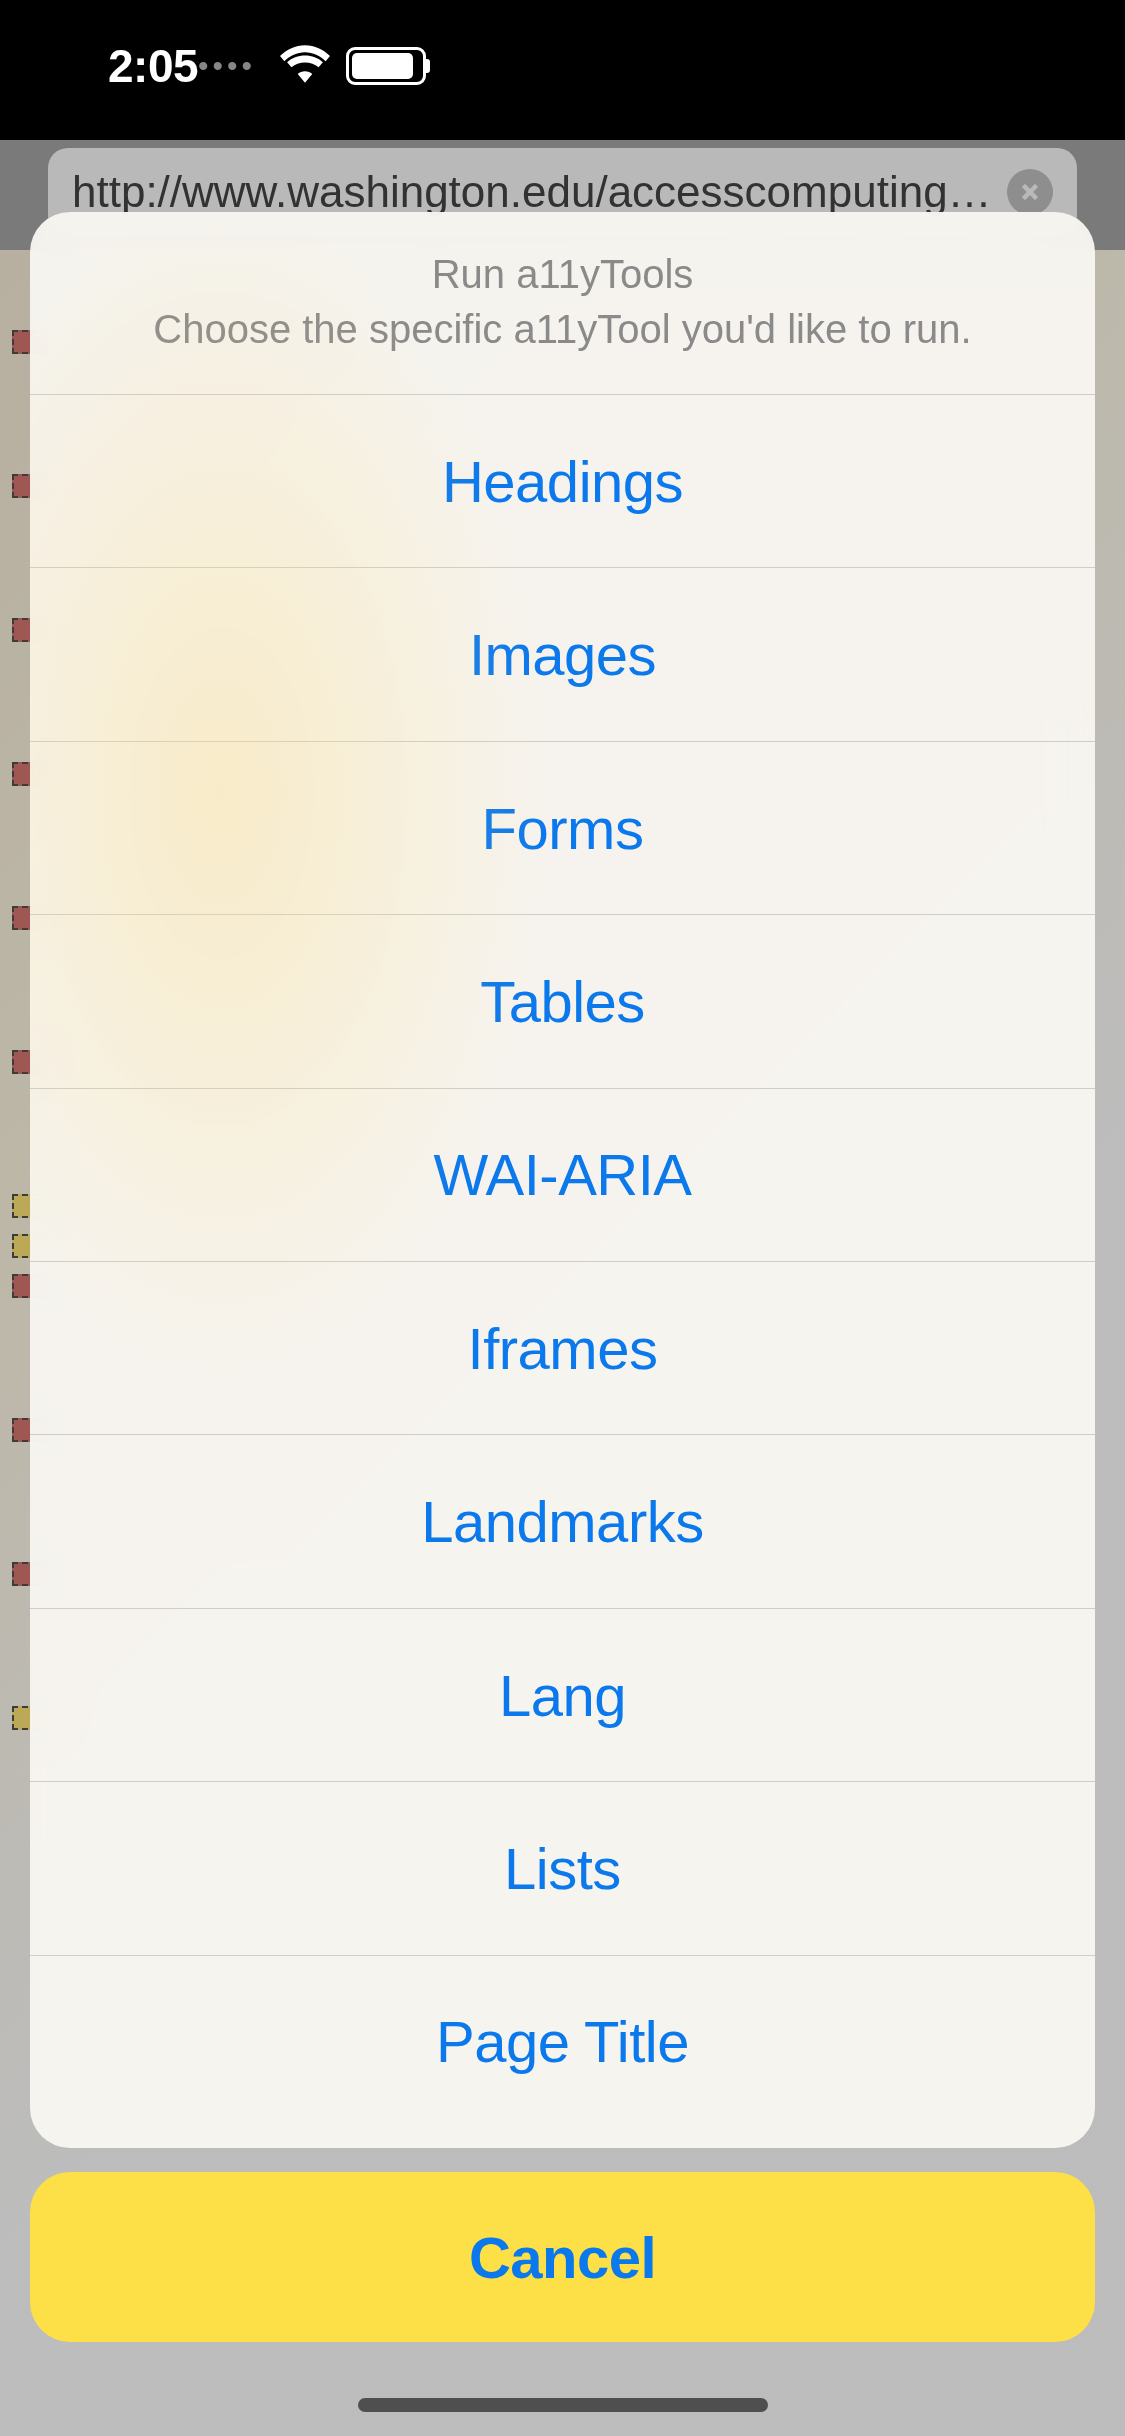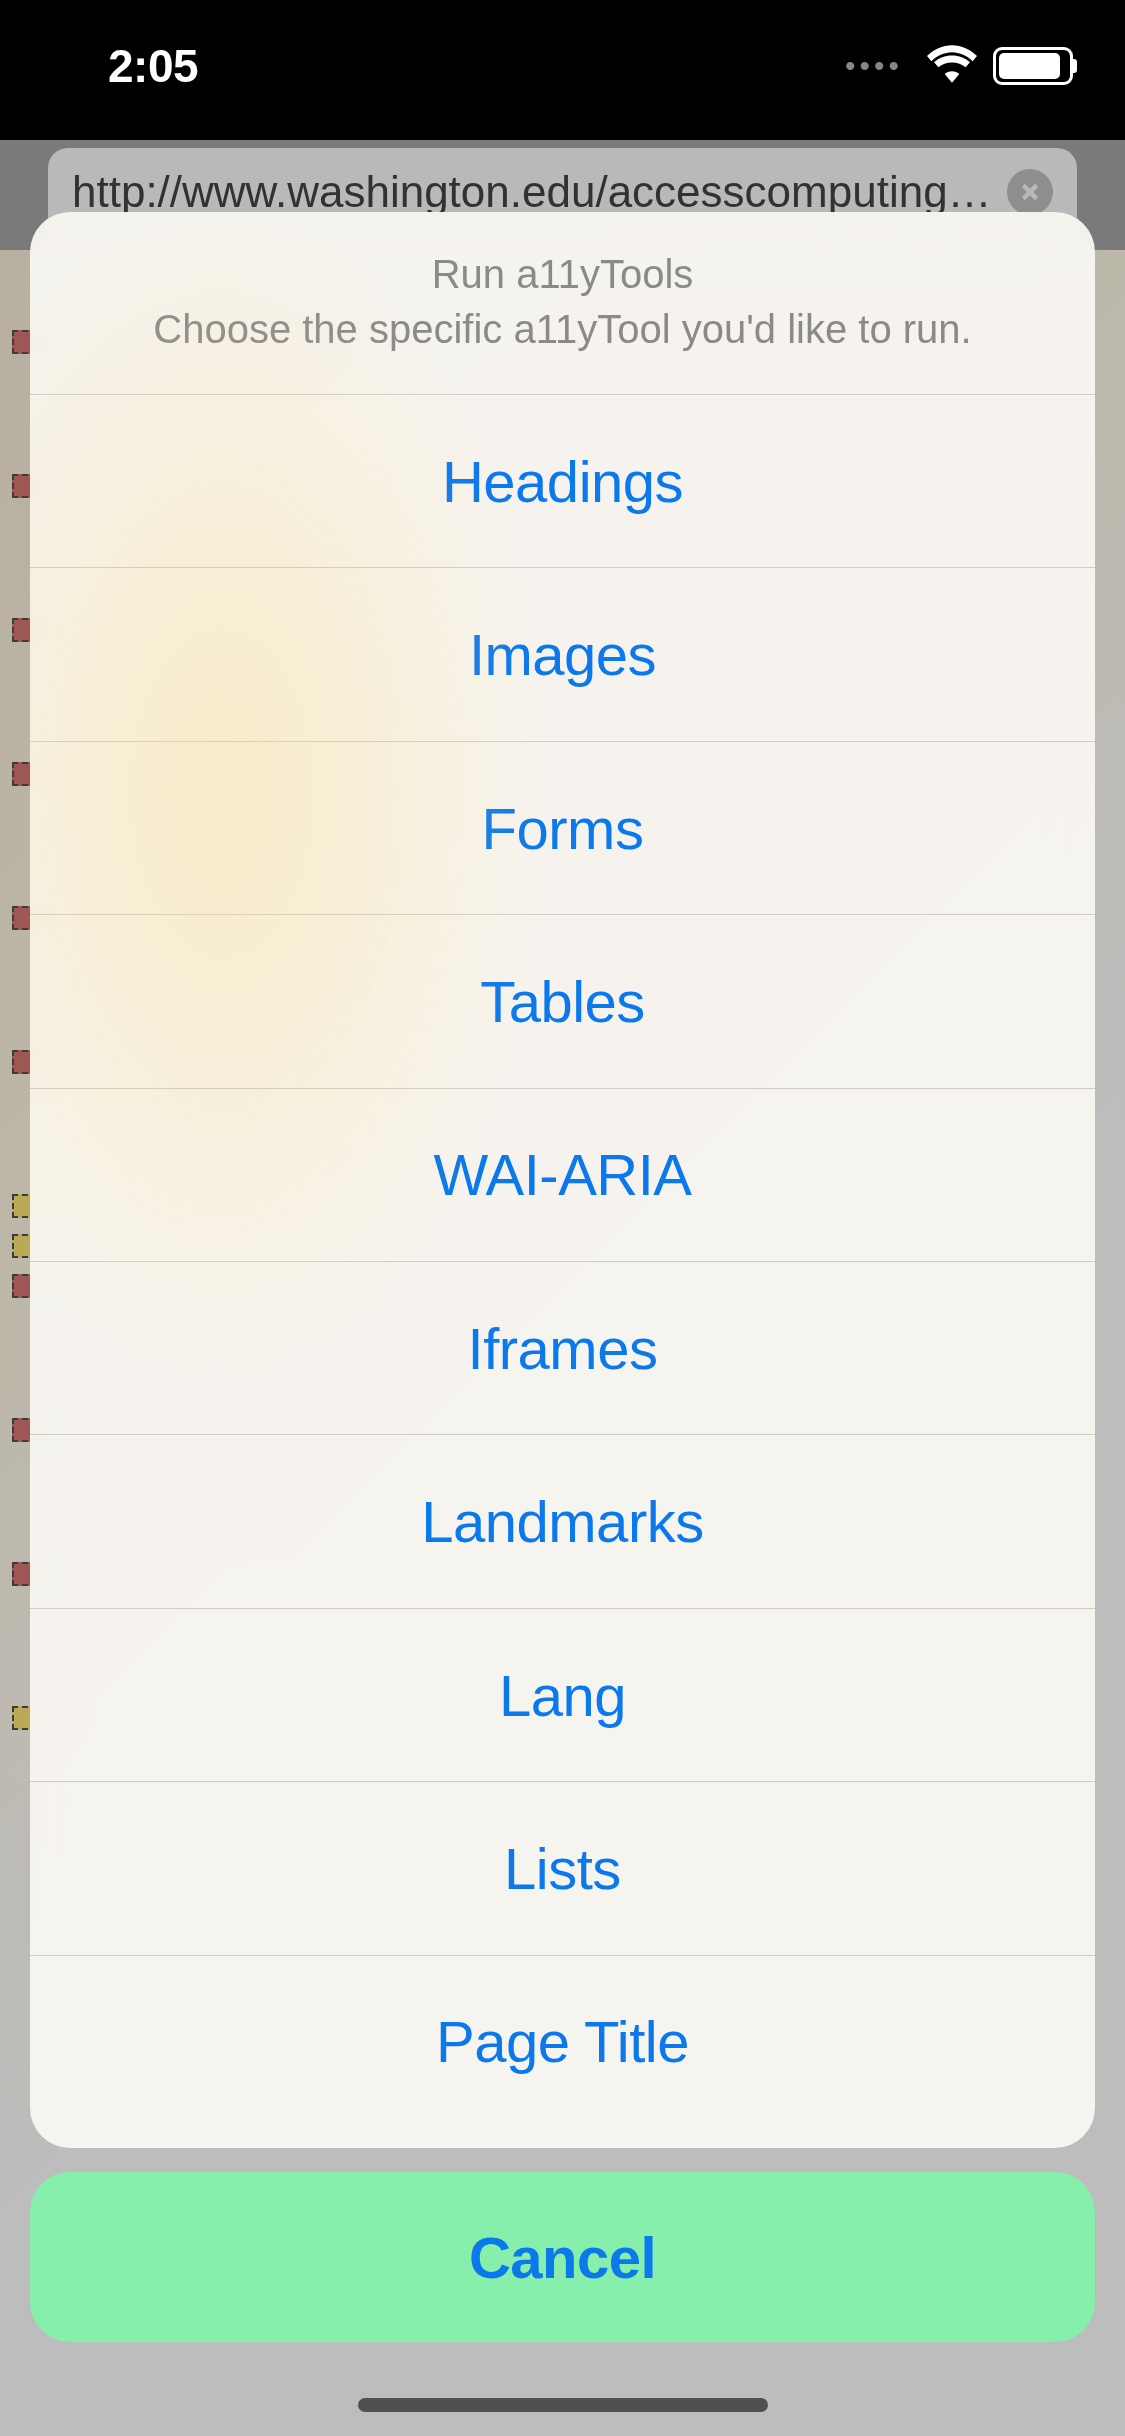--- a/index.html
+++ b/index.html
@@ -19,21 +19,21 @@
     
     
     .status-bar {
       position: absolute;
       top: 0;
       left: 0;
       width: 100%;
       height: 132px;
       display: flex;
       align-items: center;
-      justify-content: space-between;
+      justify-content: flex-start;
       padding: 0 60px;
       z-index: 10;
     }
     .status-time {
       color: #fff;
       font-size: 46px;
       font-weight: 600;
       letter-spacing: -0.5px;
       margin-left: 48px;
     }
@@ -211,21 +211,21 @@
       padding-bottom: 20px;
     }
     
     
     .cancel-button {
       position: absolute;
       left: 30px;
       right: 30px;
       bottom: 94px;
       height: 170px;
-      background: #86efac;
+      background: #fde047;
       border-radius: 40px;
       display: flex;
       align-items: center;
       justify-content: center;
       color: #0b78ec;
       font-size: 58px;
       font-weight: 600;
       cursor: pointer;
       letter-spacing: -0.5px;
     }

